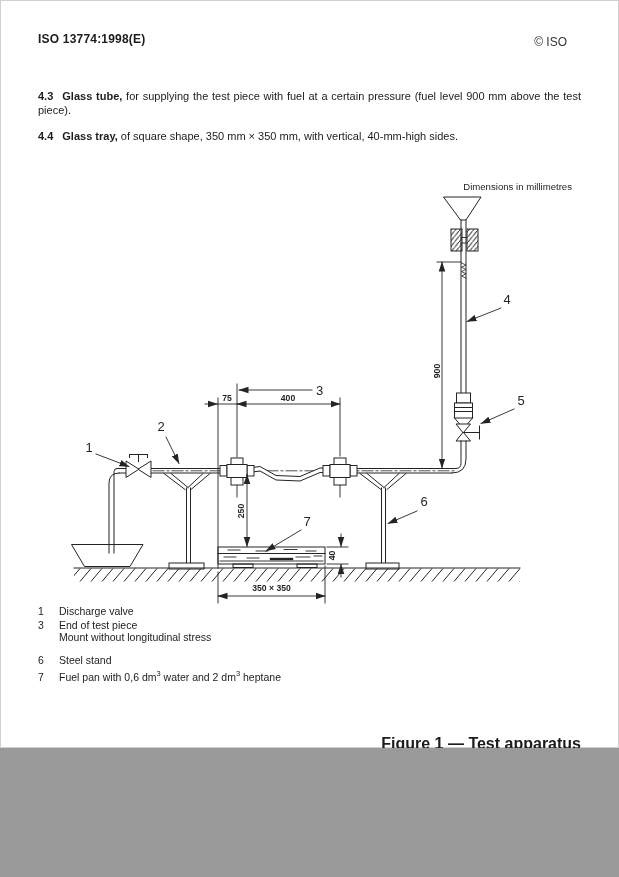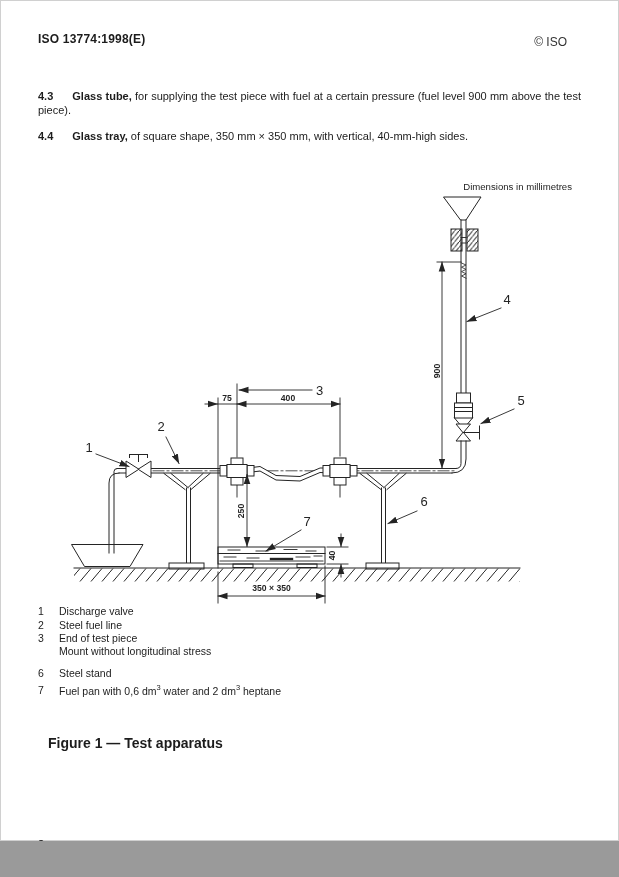--- a/index.html
+++ b/index.html
@@ -1,39 +1,39 @@
 <!DOCTYPE html>
 <html><head>
 <meta charset="utf-8">
 <style>
   html,body{margin:0;padding:0;background:#9a9a9a;}
   .page{
-    position:relative;width:619px;height:841px;background:#ffffff;
+    position:relative;width:619px;height:748px;background:#ffffff;
     font-family:"Liberation Sans",sans-serif;color:#1c1c1c;overflow:hidden;
     box-shadow:0 0 0 1px #d0d0d0 inset;
   }
   .hdr-left{position:absolute;left:38px;top:32px;font-size:12px;font-weight:bold;letter-spacing:.2px;}
   .hdr-right{position:absolute;right:52px;top:35px;font-size:12px;color:#333;}
   .clause{position:absolute;left:38px;width:543px;font-size:11px;line-height:13.5px;text-align:justify;}
-  .clause .cnum{font-weight:bold;margin-right:19px;}
+  .clause .cnum{font-weight:bold;margin-right:9px;}
   .clause .cterm{font-weight:bold;}
   #clause-0{top:79px;}
   #clause-1{top:119px;}
   #clause-2{top:149px;}
   svg.fig{position:absolute;left:0;top:0;width:619px;height:877px;}
   svg.fig text{font-family:"Liberation Sans",sans-serif;fill:#242424;}
   .dimtxt{font-size:8.6px;font-weight:600;}
   .callout{font-size:13px;}
   .note{font-size:9.6px;}
   .keyblock{position:absolute;left:38px;top:605px;font-size:10.5px;line-height:13.6px;}
   .keyhead{font-weight:bold;margin-bottom:7px;}
   .krow .knum{display:inline-block;width:21px;}
   .krow .kcont{margin-left:21px;line-height:11.5px;margin-bottom:10px;}
   sup{font-size:7.5px;}
-  .caption{position:absolute;left:48px;top:735px;width:543px;text-align:left;font-size:14px;font-weight:bold;}
+  .caption{position:absolute;left:38px;top:735px;width:543px;text-align:right;font-size:16px;font-weight:bold;}
   .pagenum{position:absolute;left:38px;top:838px;font-size:11px;font-weight:bold;}
 </style>
 </head>
 <body>
 
 <div class="page">
 
   <div class="hdr-left">ISO 13774:1998(E)</div>
   <div class="hdr-right">© ISO</div>
 
@@ -243,21 +243,20 @@
       <text class="callout" x="424" y="506" text-anchor="middle" stroke="none">6</text>
     </g>
     <g>
       <line x1="301" y1="530" x2="266" y2="551" stroke-width="0.9" marker-end="url(#ar)"></line>
       <text class="callout" x="307" y="526" text-anchor="middle" stroke="none">7</text>
     </g>
   </svg>
 
   <div class="keyblock">
     <div class="krow"><span class="knum">1</span><span>Discharge valve</span></div>
-    <div class="krow"><span class="knum">2</span><span>Steel fuel line</span></div>
     <div class="krow"><span class="knum">3</span><span>End of test piece</span>
       <div class="kcont">Mount without longitudinal stress</div>
     </div>
     <div class="krow"><span class="knum">6</span><span>Steel stand</span></div>
     <div class="krow"><span class="knum">7</span><span>Fuel pan with 0,6 dm</span><sup>3</sup><span> water and 2 dm</span><sup>3</sup><span> heptane</span></div>
   </div>
 
   <div class="caption">Figure 1 — Test apparatus</div>
 
   <div class="pagenum">2</div>

